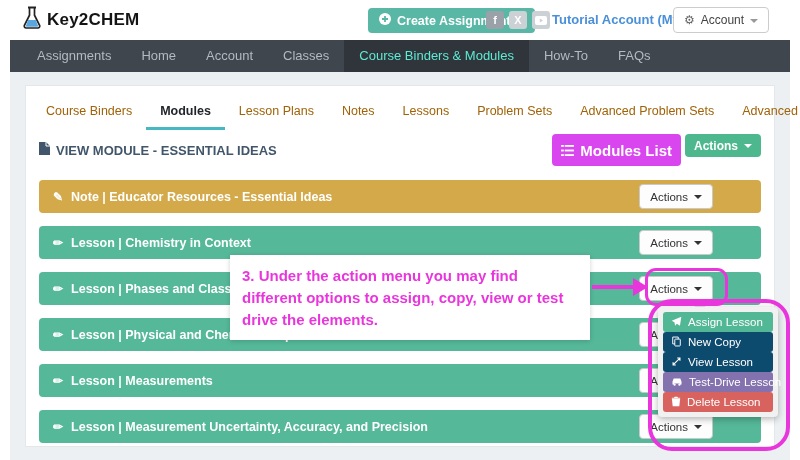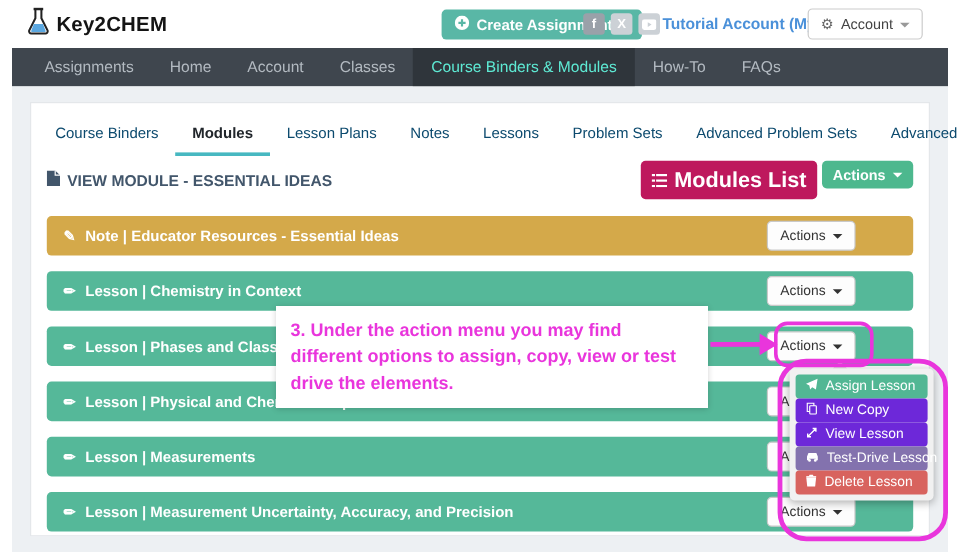--- a/index.html
+++ b/index.html
@@ -24,27 +24,27 @@
   
   .navbar{position:absolute;top:40px;left:10px;right:10px;height:32px;background:#3f464e;display:flex;padding-left:12px}
   .nav-item{padding:0 15px;line-height:32px;font-size:13px;color:#b3bac1;cursor:pointer;white-space:nowrap}
   .nav-item.active{background:#2f353b;color:#5eead4}
 
   
   .wrapper{position:absolute;top:72px;left:10px;right:10px;bottom:0;background:#edf0f3}
   .card{position:absolute;top:13px;left:15px;right:15px;bottom:13px;background:#fff;border:1px solid #e4e7ea}
 
   .tabs{display:flex;padding:9px 6px 0 6px}
-  .tab{padding:9px 14px 9px;font-size:12.5px;color:#0c4a6e;cursor:pointer;white-space:nowrap;border-bottom:3px solid transparent}
+  .tab{padding:9px 14px 9px;font-size:12.5px;color:#a16207;cursor:pointer;white-space:nowrap;border-bottom:3px solid transparent}
   .tab.active{color:#21262b;font-weight:bold;border-bottom-color:#47b8c1}
 
   .view-head{display:flex;align-items:center;justify-content:space-between;margin:4px 13px 0 13px}
   .view-title{font-size:13px;font-weight:bold;color:#42566b;display:flex;align-items:center;gap:6px}
   .head-btns{display:flex;gap:4px}
-  .btn-blue{height:23px;padding:16px 9px;background:#be185d;color:#fff;font-size:18px;font-weight:bold}
+  .btn-blue{height:23px;padding:16px 9px;background:#d946ef;color:#fff;font-size:15px;font-weight:bold}
   .btn-green{height:23px;padding:0 9px;background:#4db88e;color:#fff;font-size:12px;font-weight:bold}
 
   .rows{margin:14px 13px 0 13px}
   .mrow{position:relative;height:33px;border-radius:4px;margin-bottom:13px;display:flex;align-items:center;color:#fff;font-weight:bold;font-size:12.5px;cursor:pointer}
   .mrow-note{background:#d4a94a}
   .mrow-lesson{background:#55b899}
   .row-icon{margin:0 8px 0 14px;font-size:12px;line-height:1}
   .row-actions{position:absolute;right:48px;top:4px;height:25px;padding:0 10px;background:#fdfdfd;border:1px solid #c9c9c9;border-radius:4px;font-size:11.5px;color:#333;font-weight:normal;display:flex;align-items:center;gap:6px;cursor:pointer}
 
   .caret{display:inline-block;width:0;height:0;border-left:4px solid transparent;border-right:4px solid transparent;border-top:4px solid currentColor;margin-top:1px}
@@ -52,21 +52,21 @@
   
   .annotation{position:absolute;left:230px;top:255px;width:360px;padding:10px 12px;background:#fff;box-shadow:0 1px 5px rgba(0,0,0,.18);color:#e935dc;font-weight:bold;font-size:15px;line-height:1.45;z-index:5}
   .arrow-line{position:absolute;left:592px;top:285px;width:44px;height:4px;background:#e935dc;z-index:6}
   .arrow-head{position:absolute;left:633px;top:278px;width:0;height:0;border-top:9px solid transparent;border-bottom:9px solid transparent;border-left:15px solid #e935dc;z-index:6}
   .ring-btn{position:absolute;left:645px;top:268px;width:83px;height:38px;border:3px solid #e935dc;border-radius:11px;z-index:9;pointer-events:none}
   .dd-caret{position:absolute;left:694px;top:301px;width:0;height:0;border-left:6px solid transparent;border-right:6px solid transparent;border-bottom:6px solid #e3e3e3;z-index:7}
   .dropdown{position:absolute;left:658px;top:307px;width:120px;background:#f1f1f1;border-radius:4px;box-shadow:0 2px 7px rgba(0,0,0,.3);padding:5px;z-index:7}
   .dd-item{height:20px;border-radius:3px;margin-bottom:0;display:flex;align-items:center;gap:6px;padding:0 8px;color:#fff;font-size:11.5px;cursor:pointer;white-space:nowrap}
   .dd-item:last-child{margin-bottom:0}
   .dd-green{background:#52b794}
-  .dd-slate{background:#6d28d9}
+  .dd-slate{background:#0c4a6e}
   .dd-purple{background:#8372ae}
   .dd-red{background:#d8635e}
   .ring-dd{position:absolute;left:648px;top:299px;width:142px;height:152px;border:4px solid #e935dc;border-radius:24px;z-index:9;pointer-events:none}
 </style>
 </head>
 <body>
 
 <div class="stage">
 
   <div class="topbar">

